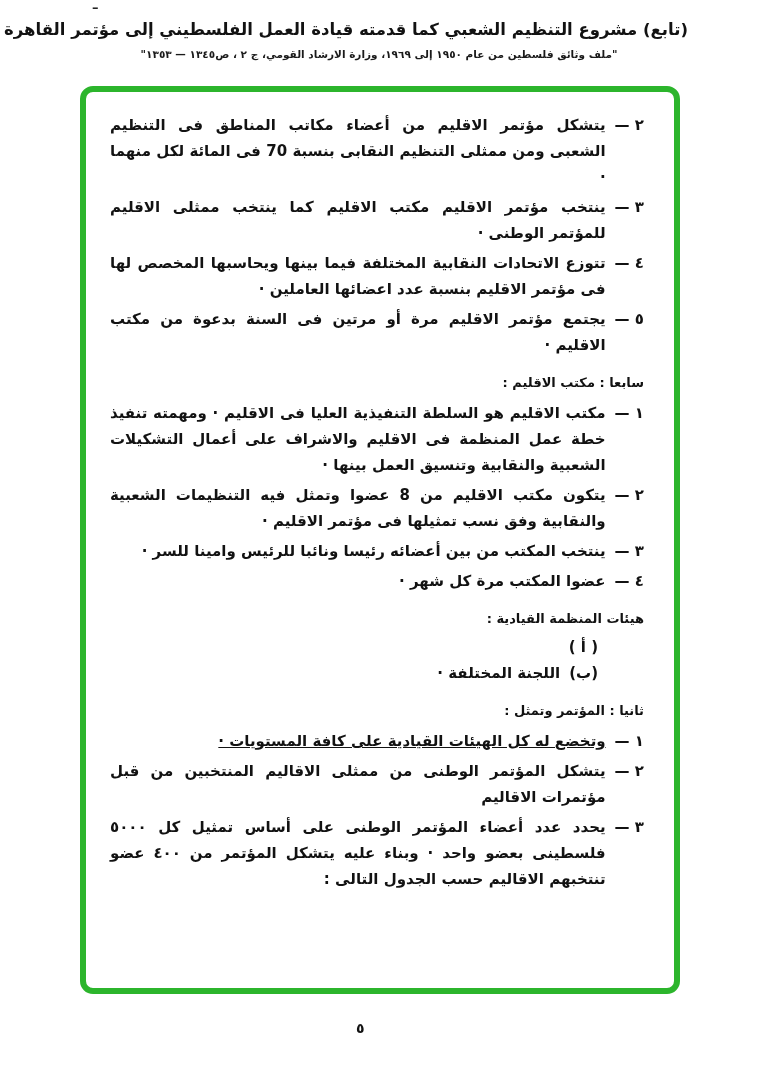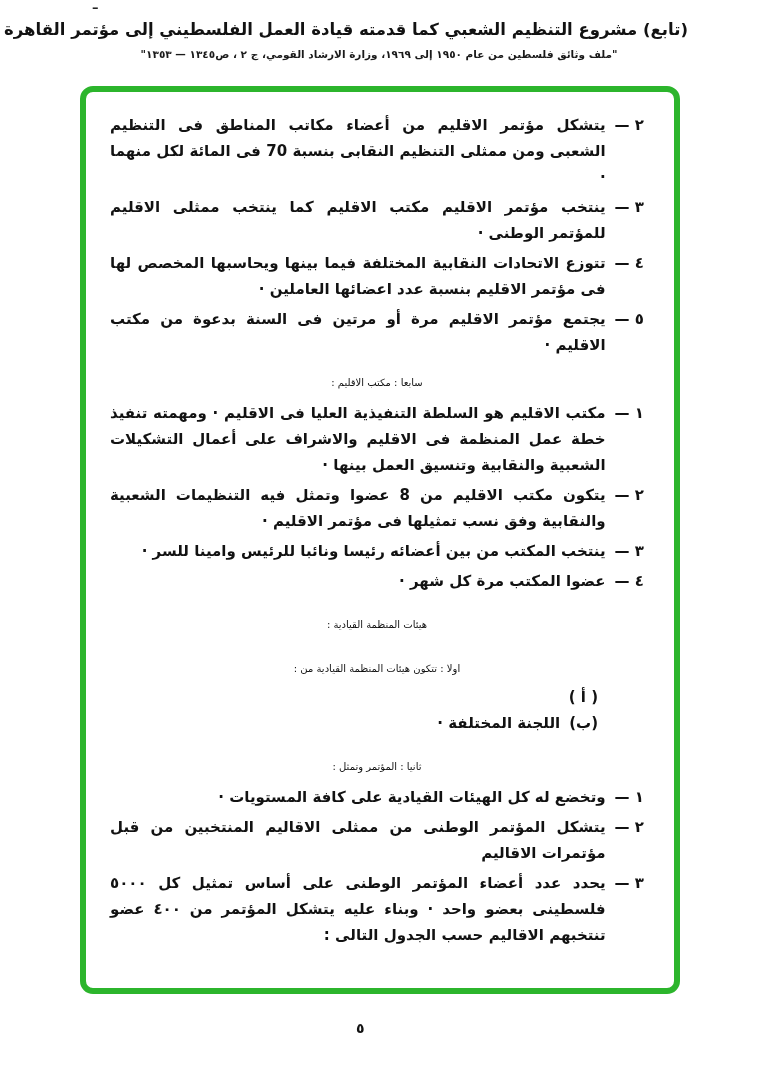--- a/index.html
+++ b/index.html
@@ -36,27 +36,26 @@
     overflow:hidden;
     background:#ffffff;
   }
   .item {
     display:flex; gap:9px;
     font-size:15px; font-weight:bold; line-height:26px;
     margin-top:4px;
   }
   .item .num { white-space:nowrap; }
   .item .txt { flex:1; text-align:justify; }
-  .item .cont { text-align:right; }
+  .item .cont { text-align:right;text-decoration:underline; }
   .heading {
-    font-size:10px; font-weight:normal; line-height:26px;
+    font-size:13px; font-weight:bold; line-height:26px;
     margin-top:12px;
-    text-align:center;
   }
-  .sp-lg { margin-top:18px; }
+  .sp-lg { }
   .sub-item { padding-right:46px; margin-top:2px; }
   .sub-item + .sub-item { margin-top:0; }
   .page-number {
     position:absolute; left:356px; top:1020px;
     font-size:14px; font-weight:bold; direction:rtl;
   }
 </style>
 </head>
 <body>
 
@@ -106,21 +105,20 @@
     <span class="txt">ينتخب المكتب من بين أعضائه رئيسا ونائبا للرئيس وامينا للسر ·</span>
   </div>
 
   <div class="item">
     <span class="num">٤ —</span>
     <span class="txt">عضوا المكتب مرة كل شهر ·</span>
   </div>
 
   <h3 class="heading sp-lg">هيئات المنظمة القيادية :</h3>
 
-  <h3 class="heading sp-lg">اولا : تتكون هيئات المنظمة القيادية من :</h3>
 
   <div class="item sub-item">
     <span class="num">( أ )</span>
   </div>
 
   <div class="item sub-item">
     <span class="num">(ب)</span>
     <span class="txt">اللجنة المختلفة ·</span>
   </div>
 

